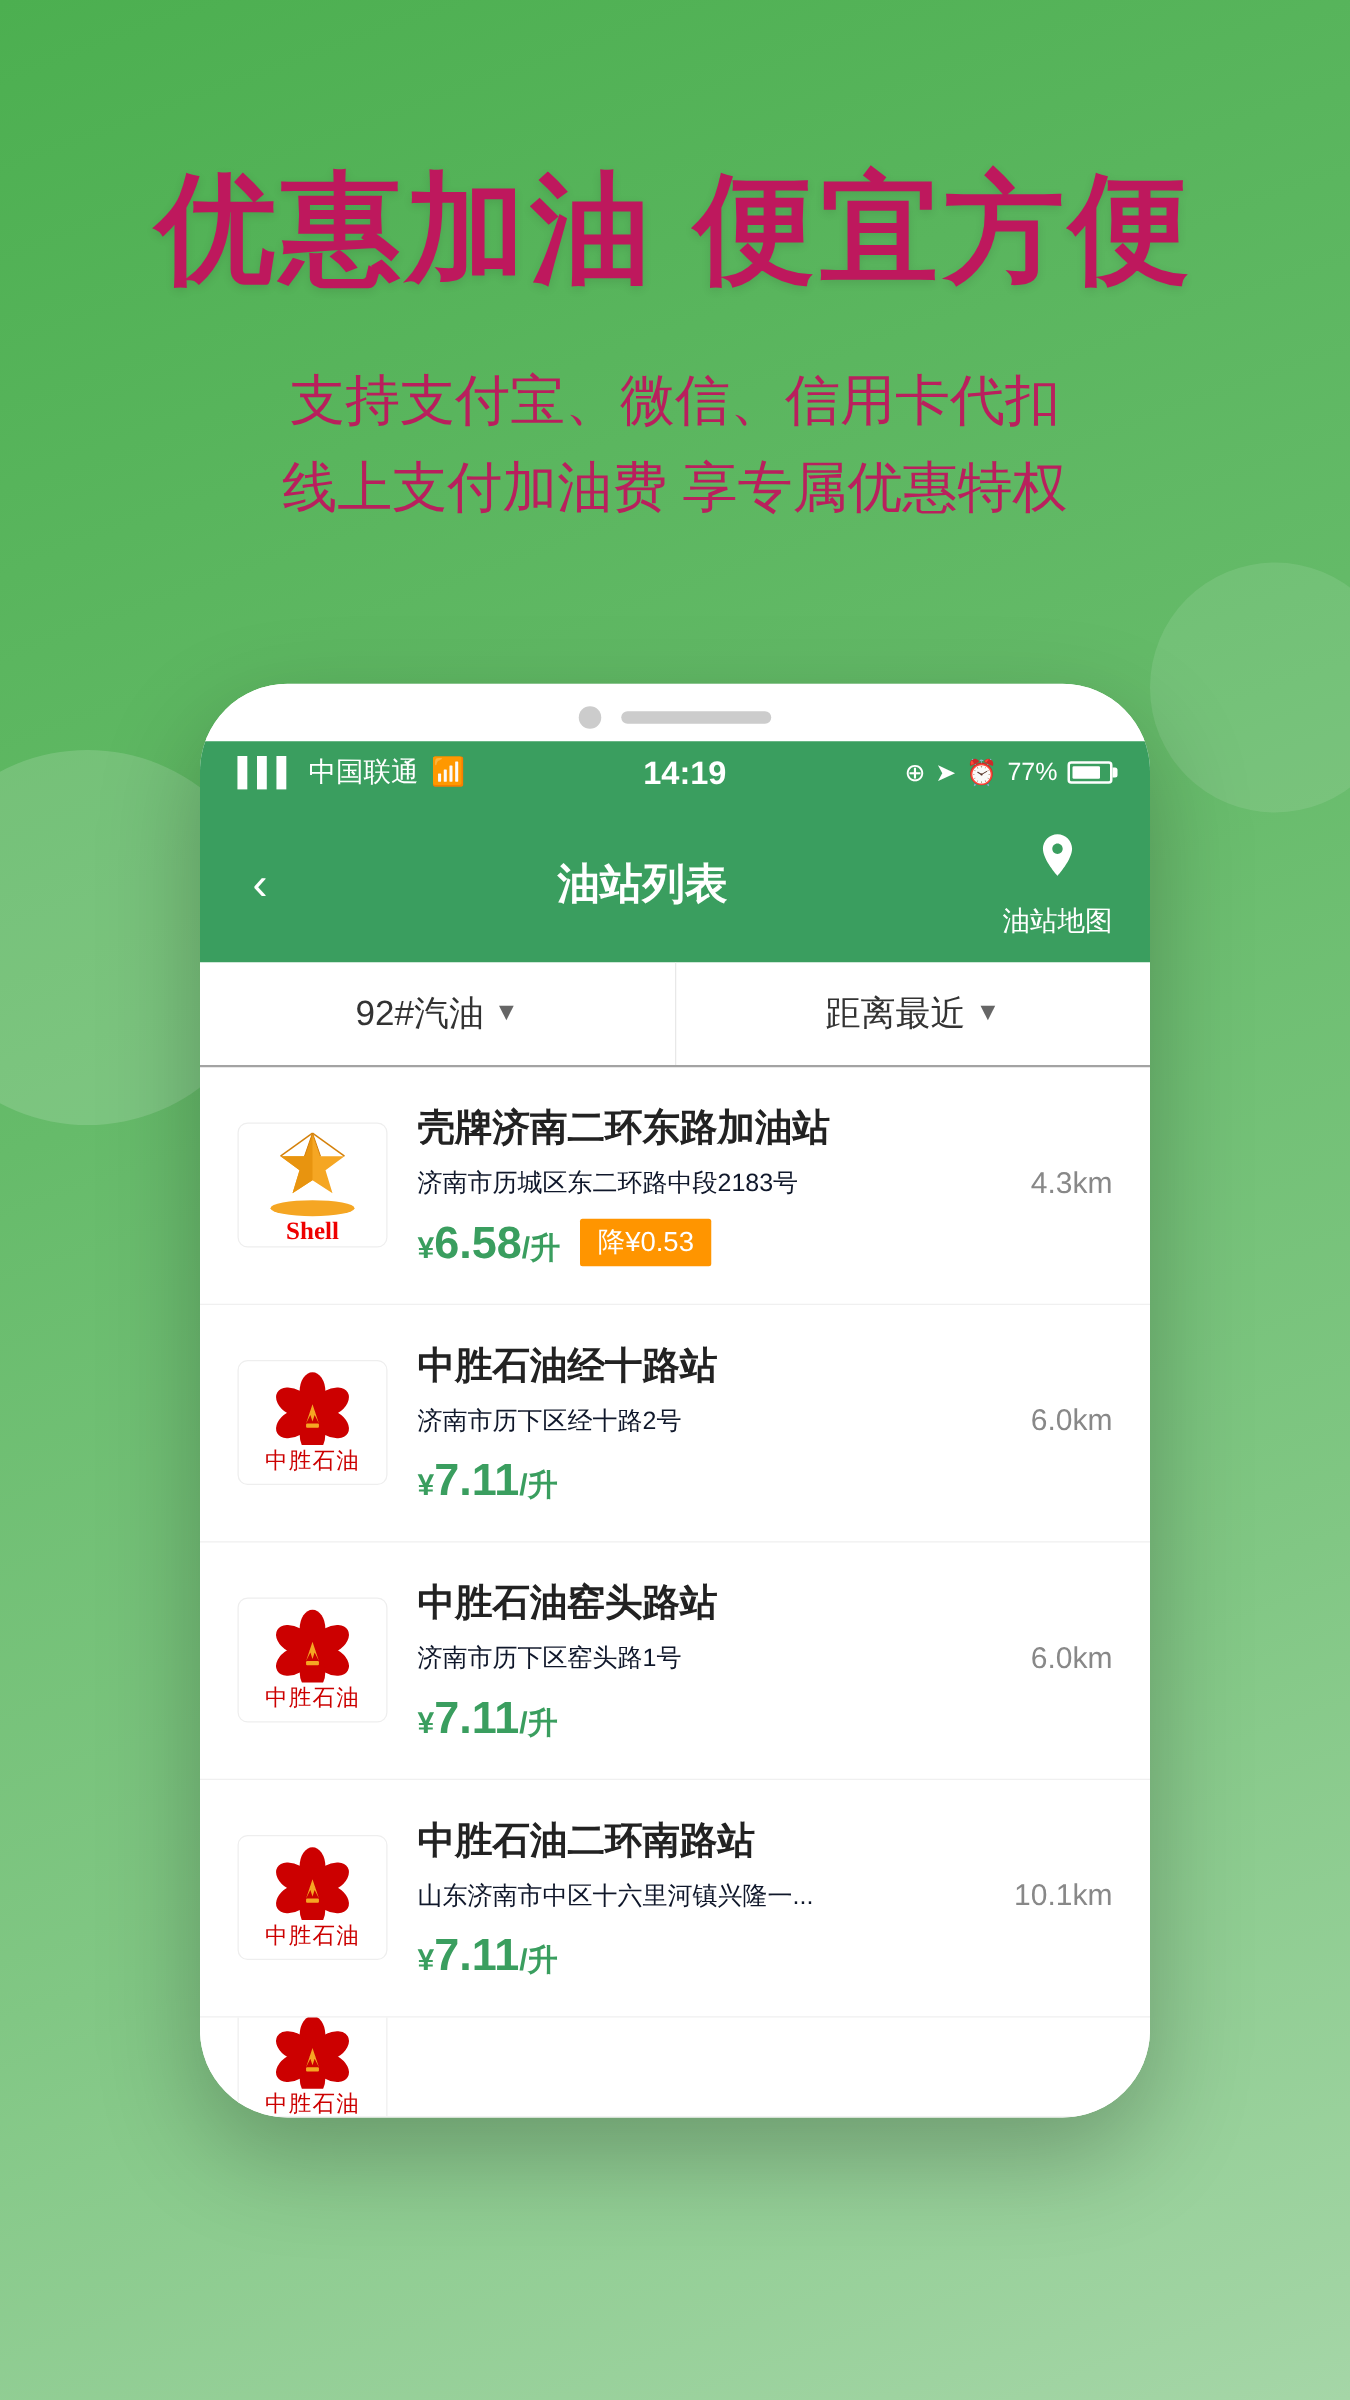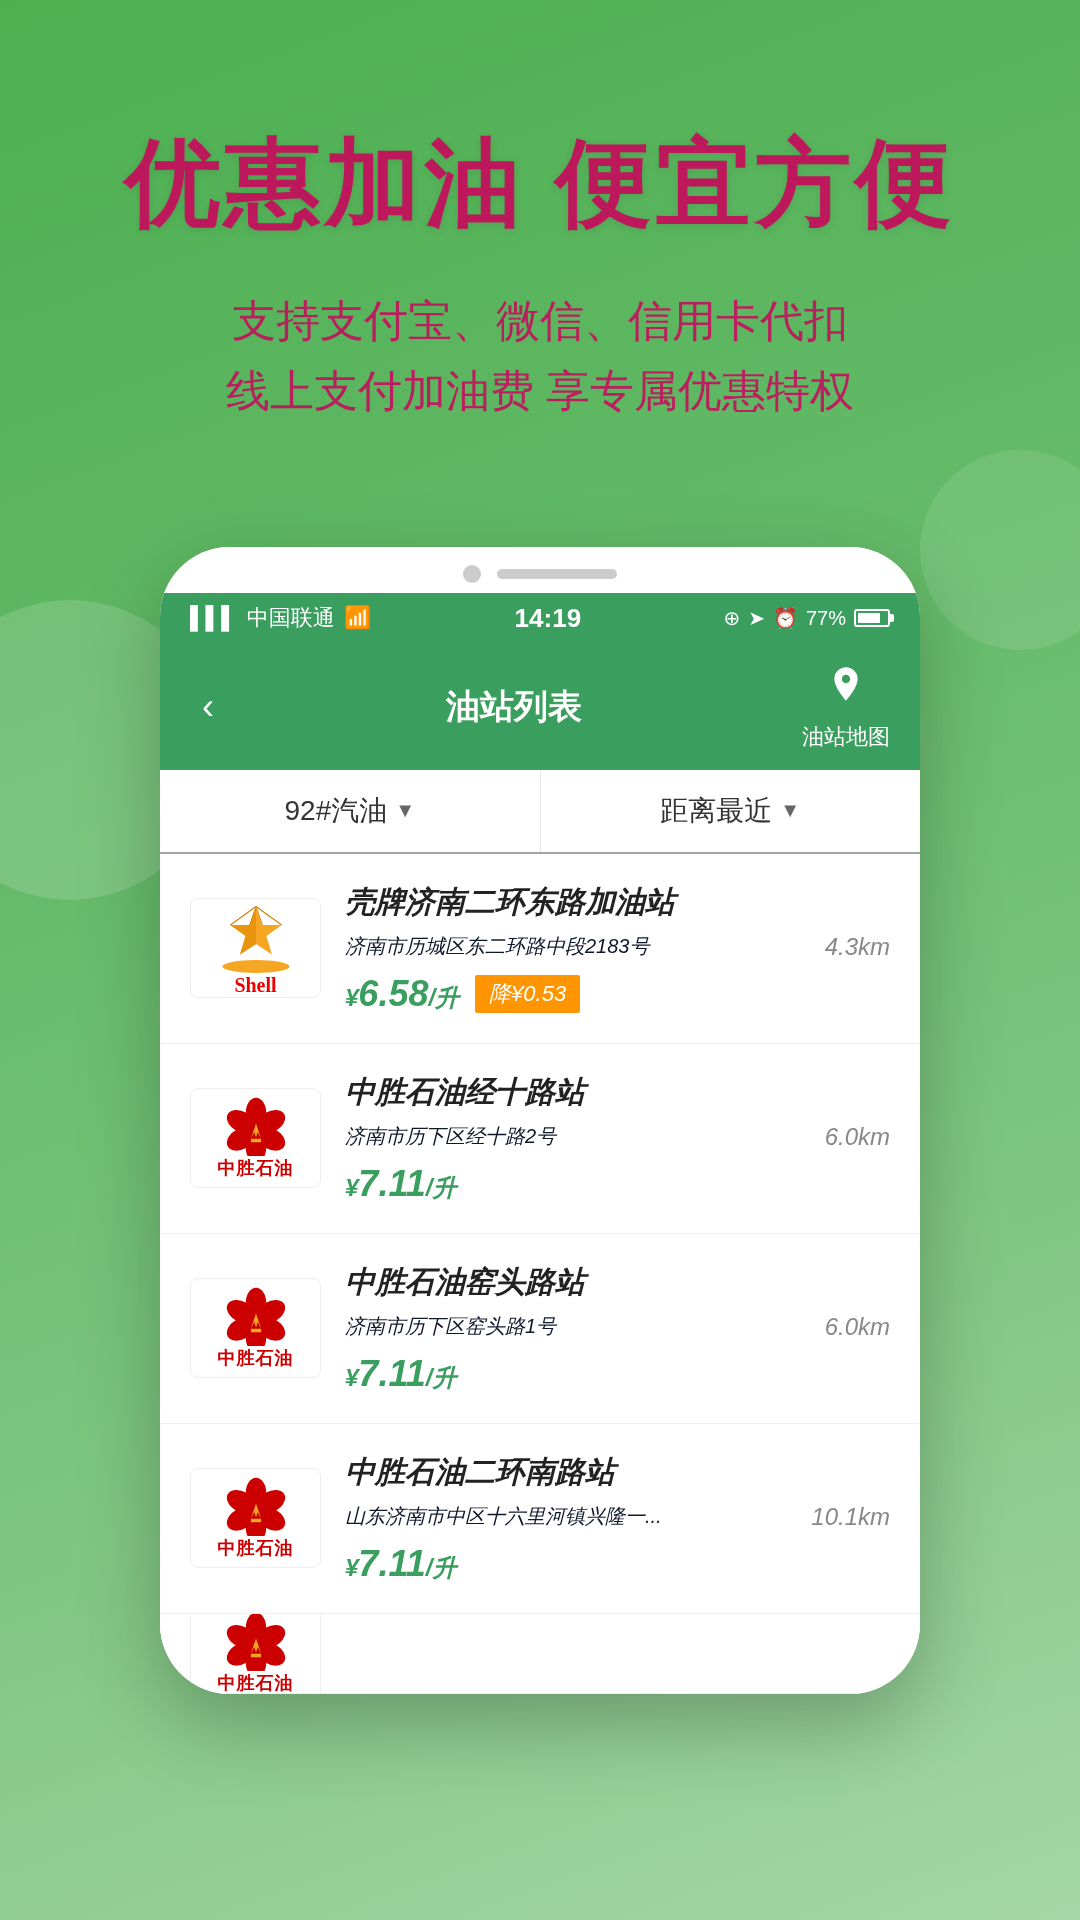--- a/index.html
+++ b/index.html
@@ -193,34 +193,33 @@
       background: white;
     }
     .station-item {
       display: flex;
       align-items: center;
       padding: 28px 30px;
       border-bottom: 1px solid #f0f0f0;
       gap: 24px;
     }
     .station-logo {
-      width: 131px;
+      width: 120px;
       height: 100px;
       flex-shrink: 0;
       display: flex;
       flex-direction: column;
       align-items: center;
       justify-content: center;
       border: 1px solid #eee;
       border-radius: 8px;
       overflow: hidden;
     }
     .station-info {
       flex: 1;
-      font-style: italic;
     }
     .station-name {
       font-size: 30px;
       font-weight: 600;
       color: #222;
       margin-bottom: 10px;
     }
     .station-address-row {
       display: flex;
       align-items: center;
@@ -266,21 +265,21 @@
       width: 80px;
       height: 80px;
     }
     .zs-flower {
       width: 70px;
       height: 60px;
     }
     .zs-text {
       font-size: 18px;
       color: #c00;
-      font-weight: 700;
+      font-weight: 400;
       letter-spacing: 1px;
     }
 
     
     .bg-circle-left {
       position: absolute;
       width: 300px;
       height: 300px;
       background: rgba(255,255,255,0.15);
       border-radius: 50%;

